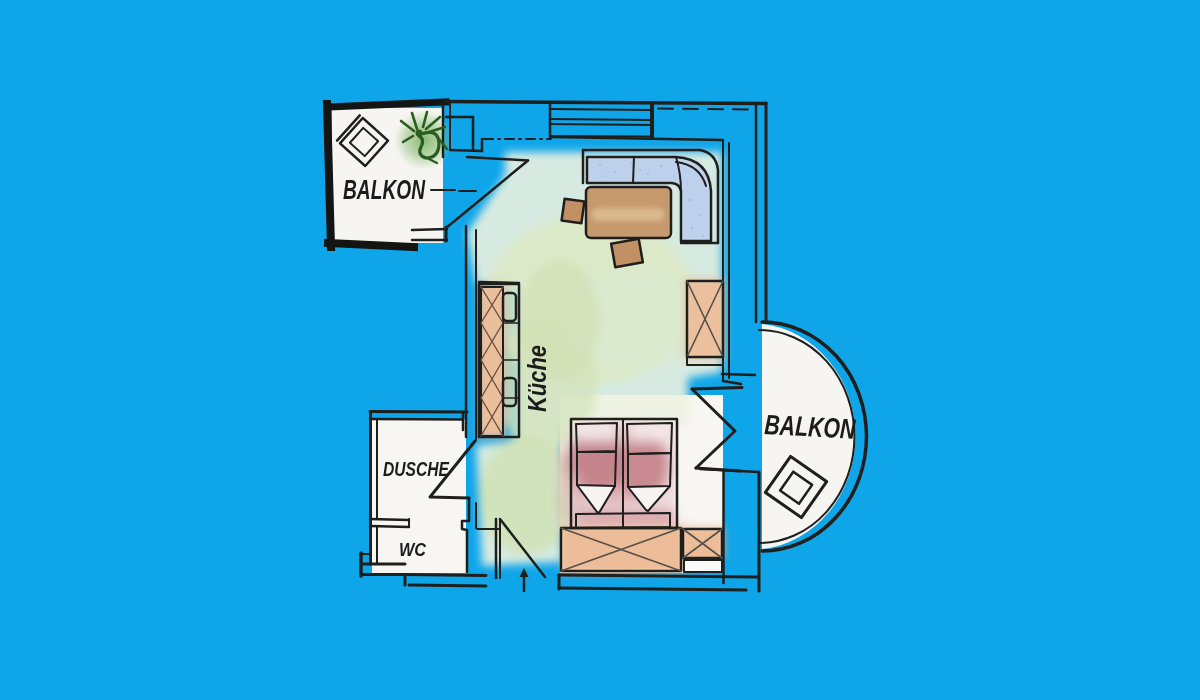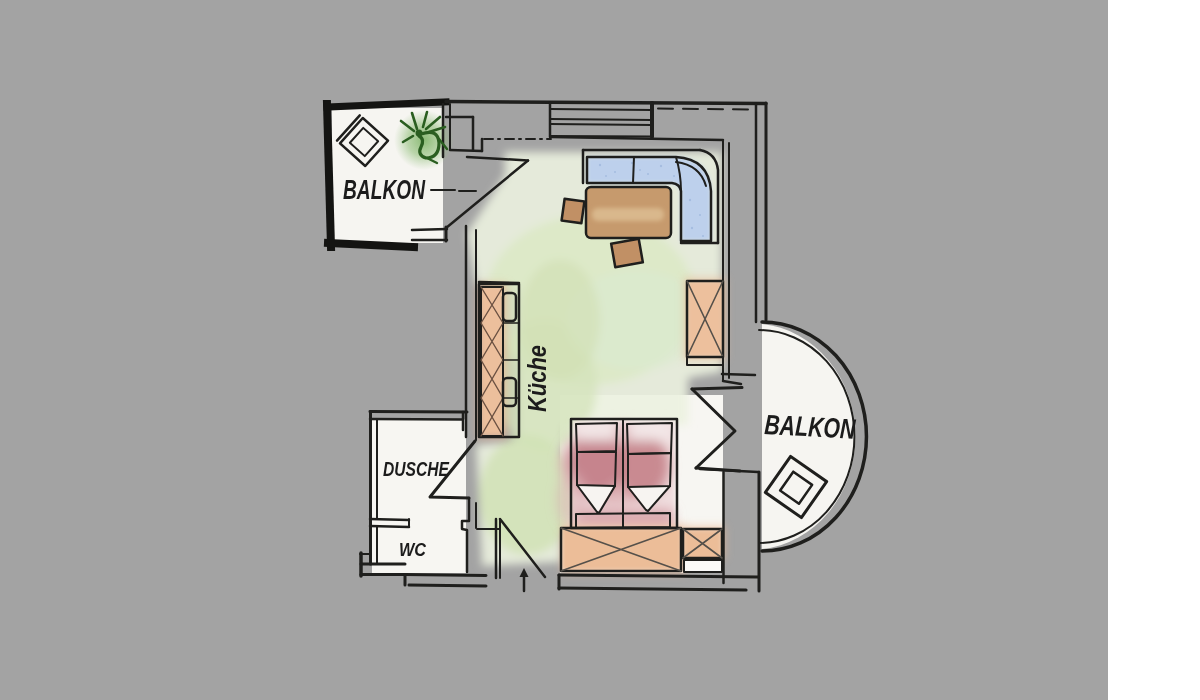--- a/index.html
+++ b/index.html
@@ -1,16 +1,16 @@
 <!DOCTYPE html>
 <html><head>
 <meta charset="utf-8">
 <style>
   html,body{margin:0;padding:0;background:#ffffff;}
-  #stage{position:relative;width:1108px;height:700px;background:#a3a3a3;overflow:hidden;}
+  #stage{position:relative;width:1200px;height:700px;background:#0ea5e9;overflow:hidden;}
   svg{position:absolute;left:0;top:0;}
   .hand{font-family:"Liberation Sans",sans-serif;fill:#1c1c1c;font-weight:600;}
 </style>
 </head>
 <body>
 <div id="stage">
 <svg width="1200" height="700" viewBox="0 0 1200 700">
 <defs>
   <filter id="b2" x="-30%" y="-30%" width="160%" height="160%">
           <feGaussianBlur stdDeviation="2"></feGaussianBlur>

